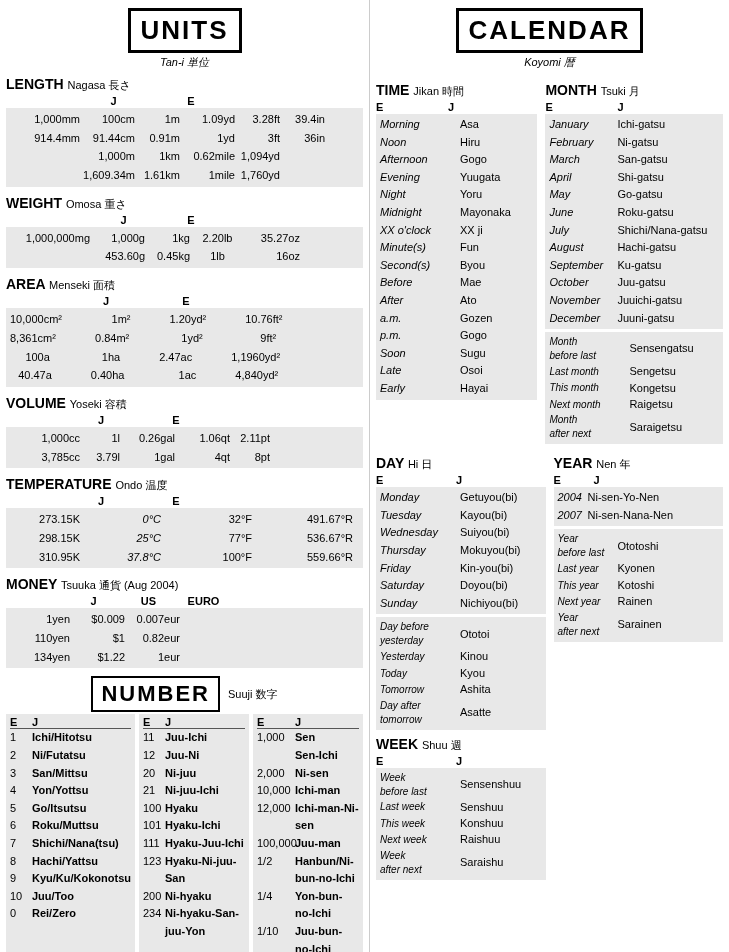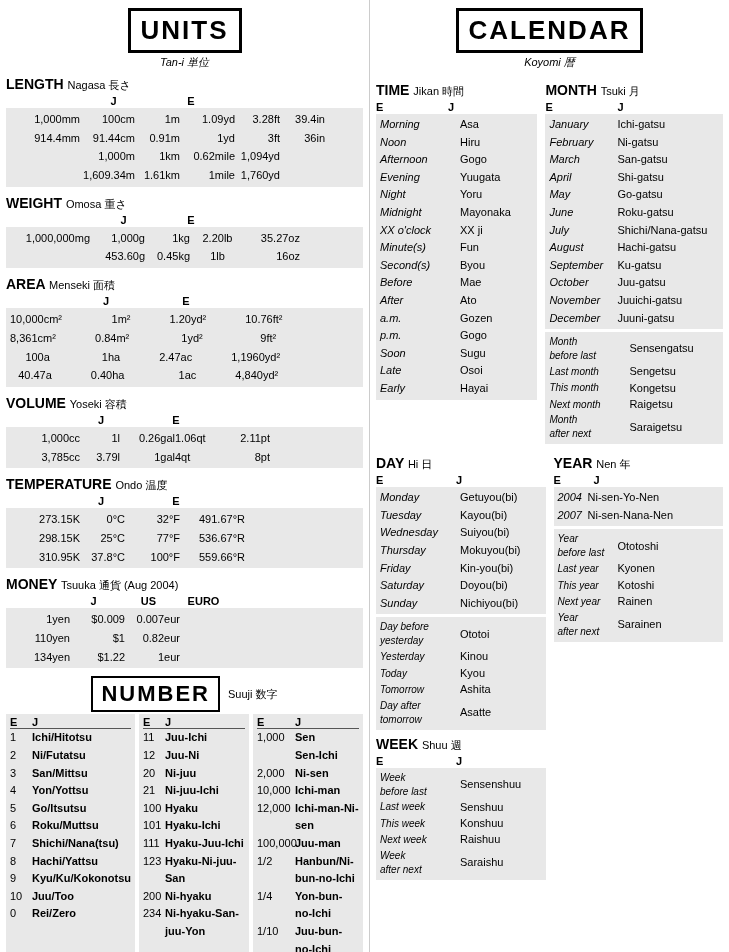--- a/index.html
+++ b/index.html
@@ -86,27 +86,27 @@
     .ah-row .c2 { width: 55px; text-align: right; }
     .ah-row .c3 { width: 55px; text-align: right; }
     .ah-row .c4 { width: 55px; text-align: right; }
     .ah-row .c5 { width: 70px; text-align: right; }
 
     
     .vh-row { display: flex; line-height: 1.7; }
     .vh-row .c1 { width: 70px; text-align: right; }
     .vh-row .c2 { width: 40px; text-align: right; }
     .vh-row .c3 { width: 55px; text-align: right; }
-    .vh-row .c4 { width: 55px; }
+    .vh-row .c4 { width: 55px; text-align: right; }
     .vh-row .c5 { width: 40px; text-align: right; }
 
     
-    .th-row { display: flex; line-height: 1.7; }
+    .th-row { display: flex; line-height: 1.7; gap: 36px; }
     .th-row .c1 { width: 70px; text-align: right; }
-    .th-row .c2 { width: 45px; text-align: right; }
+    .th-row .c2 { width: 45px; text-align: right; font-style: italic; }
     .th-row .c3 { width: 55px; text-align: right; }
     .th-row .c4 { width: 65px; text-align: right; }
 
     
     .mh-row { display: flex; line-height: 1.7; }
     .mh-row .c1 { width: 60px; text-align: right; }
     .mh-row .c2 { width: 55px; text-align: right; }
     .mh-row .c3 { width: 55px; text-align: right; }
 
     

